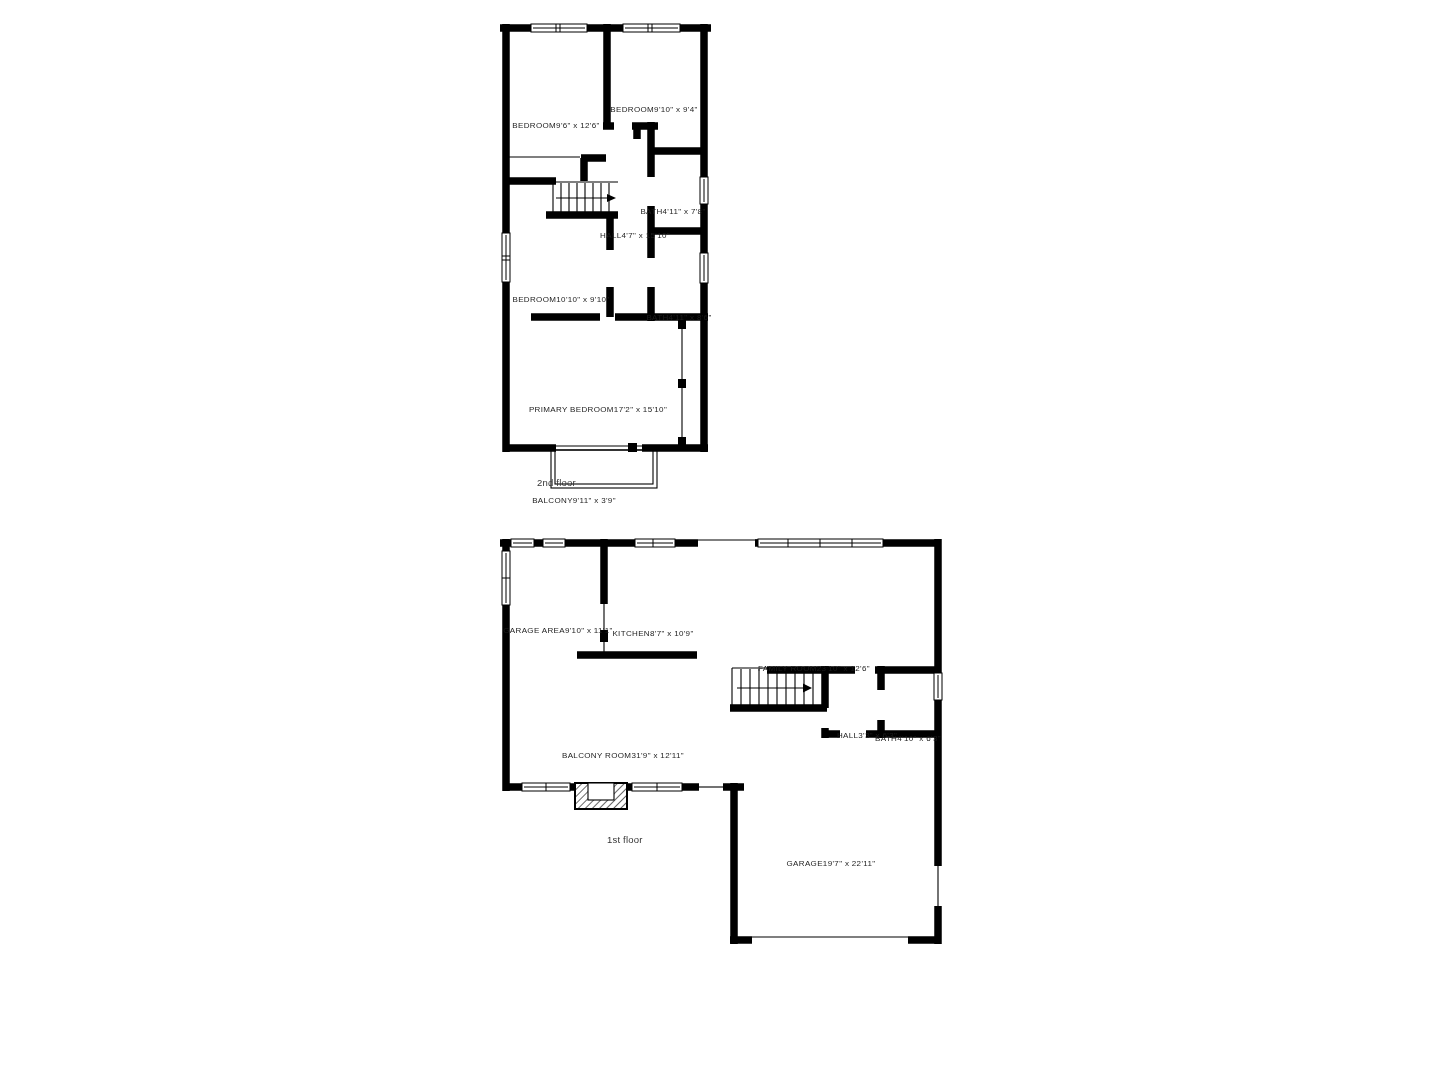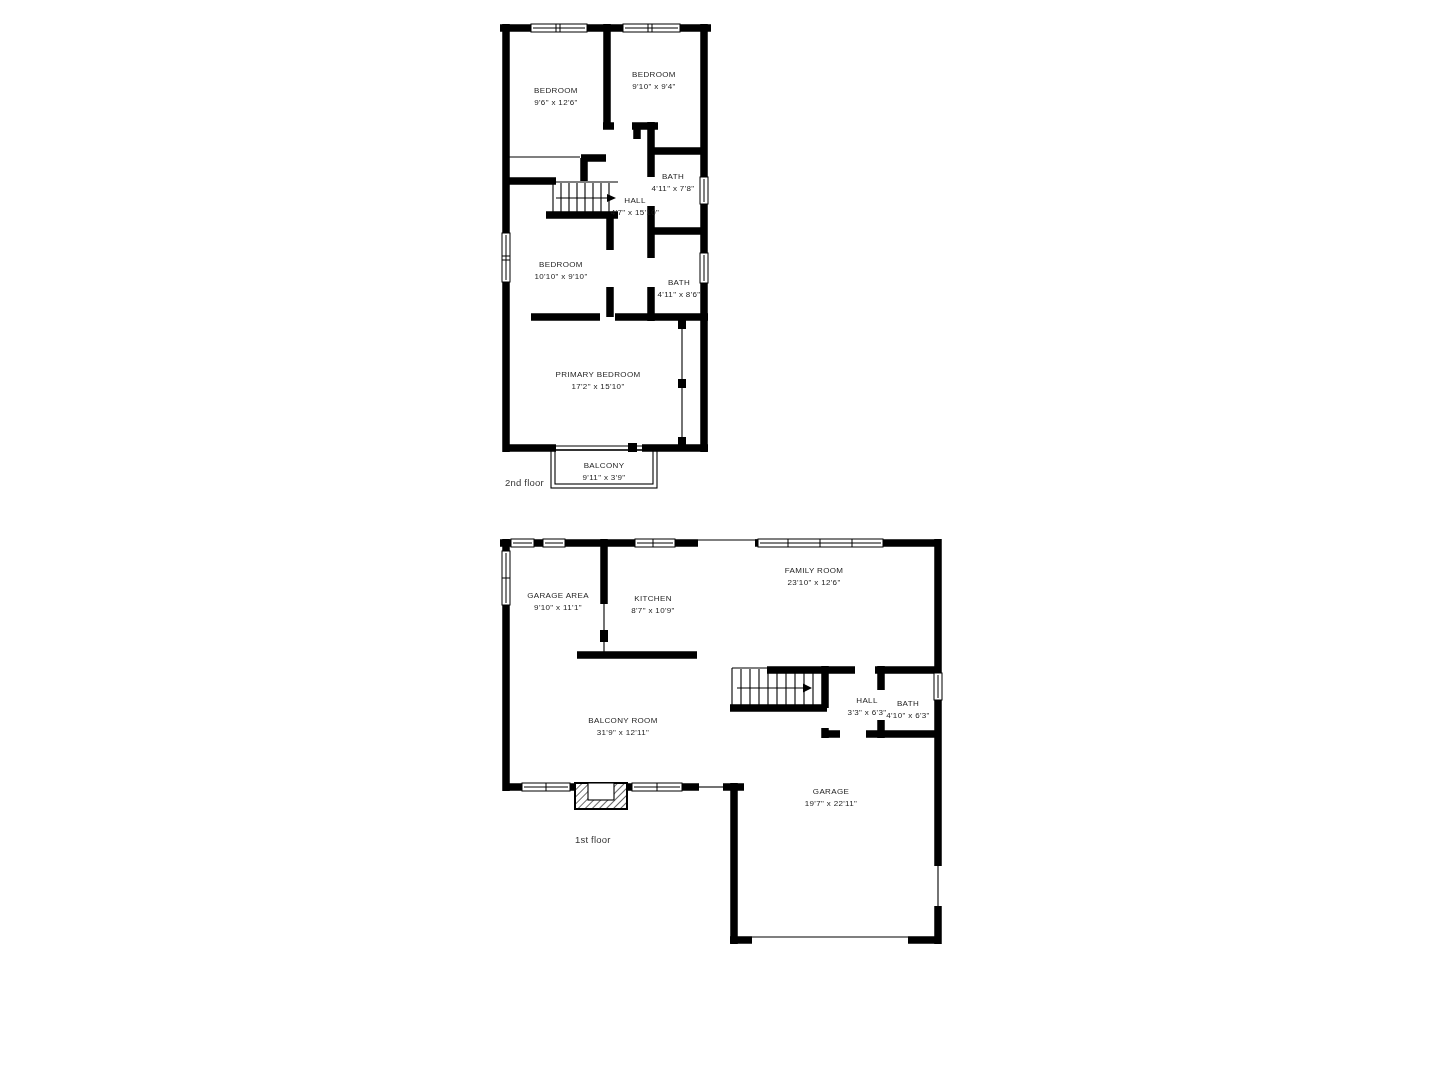--- a/index.html
+++ b/index.html
@@ -7,27 +7,27 @@
     position:relative;
     width:1440px;height:1080px;
     background:#ffffff;
     font-family:"Liberation Sans", sans-serif;
     overflow:hidden;
   }
   svg{position:absolute;left:0;top:0;}
   .room-label{
     position:absolute;
     transform:translate(-50%,-50%);
-    display:flex;flex-direction:column;align-items:center;
+    display:flex;flex-direction:row;align-items:center;
     white-space:nowrap;
-    color:#1c1c1c;font-size:8px;letter-spacing:.35px;line-height:1.5;
+    color:#1c1c1c;font-size:8px;letter-spacing:.35px;line-height:1.5;margin-top:29px;
   }
   .floor-caption{
     position:absolute;
-    color:#353535;font-size:9.5px;letter-spacing:.2px;white-space:nowrap;
+    color:#353535;font-size:9.5px;letter-spacing:.2px;white-space:nowrap;margin-left:32px;
   }
   .footer-note{
     position:absolute;left:0;right:0;top:1036px;
     text-align:center;
     color:#b4b4b4;font-size:13.5px;letter-spacing:.5px;white-space:nowrap;
   }
 </style>
 </head>
 <body>
 
@@ -185,49 +185,49 @@
     <span>10'10" x 9'10"</span>
   </div>
   <div class="room-label" style="left:679px;top:289px">
     <span>BATH</span>
     <span>4'11" x 8'6"</span>
   </div>
   <div class="room-label" style="left:598px;top:381px">
     <span>PRIMARY BEDROOM</span>
     <span>17'2" x 15'10"</span>
   </div>
-  <div class="room-label" style="left:604px;top:472px">
+  <div class="room-label" style="left:574px;top:472px">
     <span>BALCONY</span>
     <span>9'11" x 3'9"</span>
   </div>
   <div class="floor-caption" style="left:505px;top:477px">2nd floor</div>
 
   <div class="room-label" style="left:558px;top:602px">
     <span>GARAGE AREA</span>
     <span>9'10" x 11'1"</span>
   </div>
   <div class="room-label" style="left:653px;top:605px">
     <span>KITCHEN</span>
     <span>8'7" x 10'9"</span>
   </div>
-  <div class="room-label" style="left:814px;top:577px">
+  <div class="room-label" style="left:814px;top:640px">
     <span>FAMILY ROOM</span>
     <span>23'10" x 12'6"</span>
   </div>
   <div class="room-label" style="left:623px;top:727px">
     <span>BALCONY ROOM</span>
     <span>31'9" x 12'11"</span>
   </div>
   <div class="room-label" style="left:867px;top:707px">
     <span>HALL</span>
     <span>3'3" x 6'3"</span>
   </div>
   <div class="room-label" style="left:908px;top:710px">
     <span>BATH</span>
     <span>4'10" x 6'3"</span>
   </div>
-  <div class="room-label" style="left:831px;top:798px">
+  <div class="room-label" style="left:831px;top:835px">
     <span>GARAGE</span>
     <span>19'7" x 22'11"</span>
   </div>
   <div class="floor-caption" style="left:575px;top:834px">1st floor</div>
 
 </div>
 
 </body></html>

